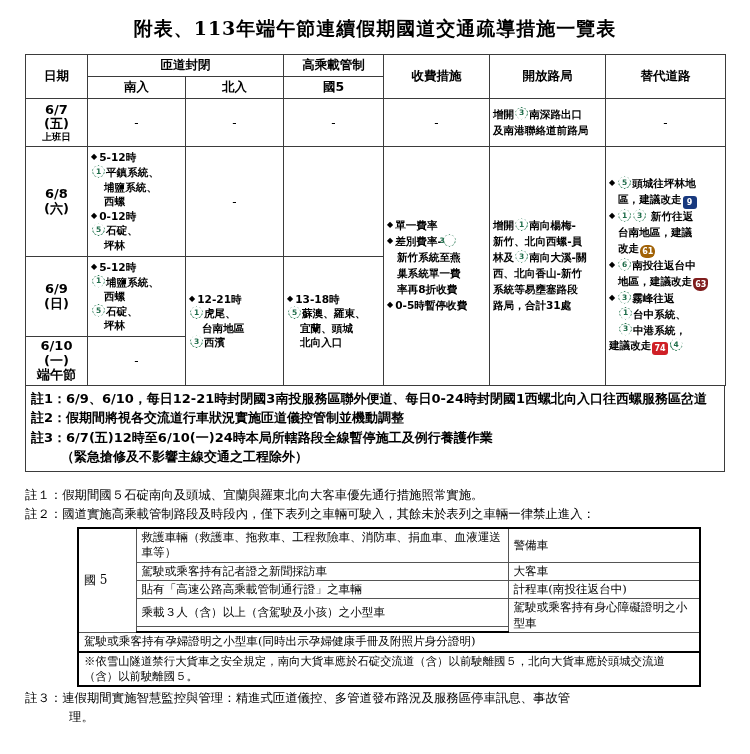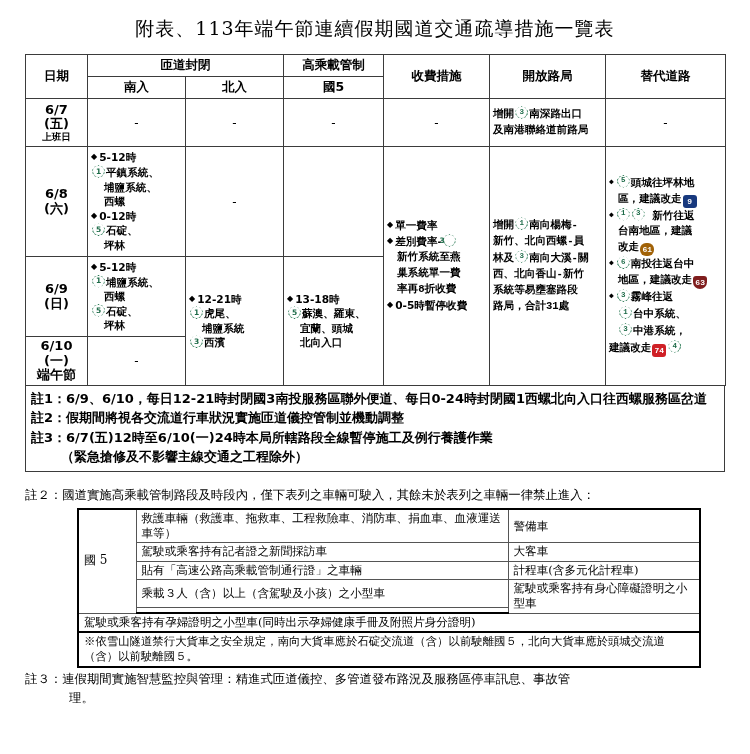--- a/index.html
+++ b/index.html
@@ -10,21 +10,21 @@
     font-family:"DejaVu Sans","Liberation Sans",sans-serif;
     color:#000;
     overflow:hidden;
   }
   .page { width:750px; height:754px; position:relative; padding:0 25px; }
 
   
   .title {
     text-align:center;
     font-family:"DejaVu Serif","Liberation Serif",serif;
-    font-weight:normal;
+    font-weight:bold;
     font-size:19px;
     letter-spacing:1px;
     padding-top:16px;
     padding-bottom:12px;
   }
 
   
   table.main {
     width:700px;
     border-collapse:collapse;
@@ -56,21 +56,21 @@
     font-weight:bold;
     vertical-align:middle;
     margin-top:26px;
   }
   .item { display:block; white-space:nowrap; }
   .indent { padding-left:13px; display:block; white-space:nowrap;}
   .dia { font-size:8px; vertical-align:2px; margin-right:2px; }
 
   
   .flow { font-size:10.6px; line-height:1.5; font-weight:bold; }
-  .flow .line { display:block;font-family:Liberation Mono, monospace; }
+  .flow .line { display:block; }
   .bullet-block { display:block; padding-left:10px; text-indent:-10px; }
 
   
   .nh {
     display:inline-block;
     position:relative;
     width:13px; height:13px;
     vertical-align:-2px;
     margin:0 1px;
   }
@@ -269,21 +269,21 @@
         <td class="body-cell">
           <span class="item"><span class="dia">◆</span><span>5-12時</span></span>
           <span class="item"><span class="nh"><span>1</span></span><span>埔鹽系統、</span></span>
           <span class="indent">西螺</span>
           <span class="item"><span class="nh"><span>5</span></span><span>石碇、</span></span>
           <span class="indent">坪林</span>
         </td>
         <td class="body-cell" rowspan="2">
           <span class="item"><span class="dia">◆</span><span>12-21時</span></span>
           <span class="item"><span class="nh"><span>1</span></span><span>虎尾、</span></span>
-          <span class="indent">埔鹽系統</span>
+          <span class="indent">台南地區</span>
           <span class="item"><span class="nh"><span>3</span></span><span>西濱</span></span>
         </td>
         <td class="body-cell" rowspan="2">
           <span class="item"><span class="dia">◆</span><span>13-18時</span></span>
           <span class="item"><span class="nh"><span>5</span></span><span>蘇澳、羅東、</span></span>
           <span class="indent">宜蘭、頭城</span>
           <span class="indent">北向入口</span>
         </td>
       </tr>
 
@@ -299,37 +299,38 @@
   </table>
 
   <div class="note-box">
     <span class="nline">註1：6/9、6/10，每日12-21時封閉國3南投服務區聯外便道、每日0-24時封閉國1西螺北向入口往西螺服務區岔道</span>
     <span class="nline">註2：假期間將視各交流道行車狀況實施匝道儀控管制並機動調整</span>
     <span class="nline">註3：6/7(五)12時至6/10(一)24時本局所轄路段全線暫停施工及例行養護作業</span>
     <span class="nline ind2">（緊急搶修及不影響主線交通之工程除外）</span>
   </div>
 
   <div class="lower">
+    <span class="r">註１：假期間國５石碇南向及頭城、宜蘭與羅東北向大客車優先通行措施照常實施。</span>
     <span class="r">註２：國道實施高乘載管制路段及時段內，僅下表列之車輛可駛入，其餘未於表列之車輛一律禁止進入：</span>
   </div>
 
   <table class="veh">
     <tbody>
       <tr>
         <td class="lbl" rowspan="5">國 5</td>
         <td class="c1">救護車輛（救護車、拖救車、工程救險車、消防車、捐血車、血液運送車等）</td>
         <td class="c2">警備車</td>
       </tr>
       <tr>
         <td class="c1">駕駛或乘客持有記者證之新聞採訪車</td>
         <td class="c2">大客車</td>
       </tr>
       <tr>
         <td class="c1">貼有「高速公路高乘載管制通行證」之車輛</td>
-        <td class="c2">計程車(含多元化計程車)</td>
+        <td class="c2">計程車(南投往返台中)</td>
       </tr>
       <tr>
         <td class="c1">乘載３人（含）以上（含駕駛及小孩）之小型車</td>
         <td class="c2" rowspan="2">駕駛或乘客持有身心障礙證明之小型車</td>
       </tr>
       <tr>
         <td class="c1" style="border-bottom:2px solid #000"></td>
       </tr>
       <tr>
         <td colspan="3" style="border-left:none;border-bottom:2px solid #000">駕駛或乘客持有孕婦證明之小型車(同時出示孕婦健康手冊及附照片身分證明)</td>

